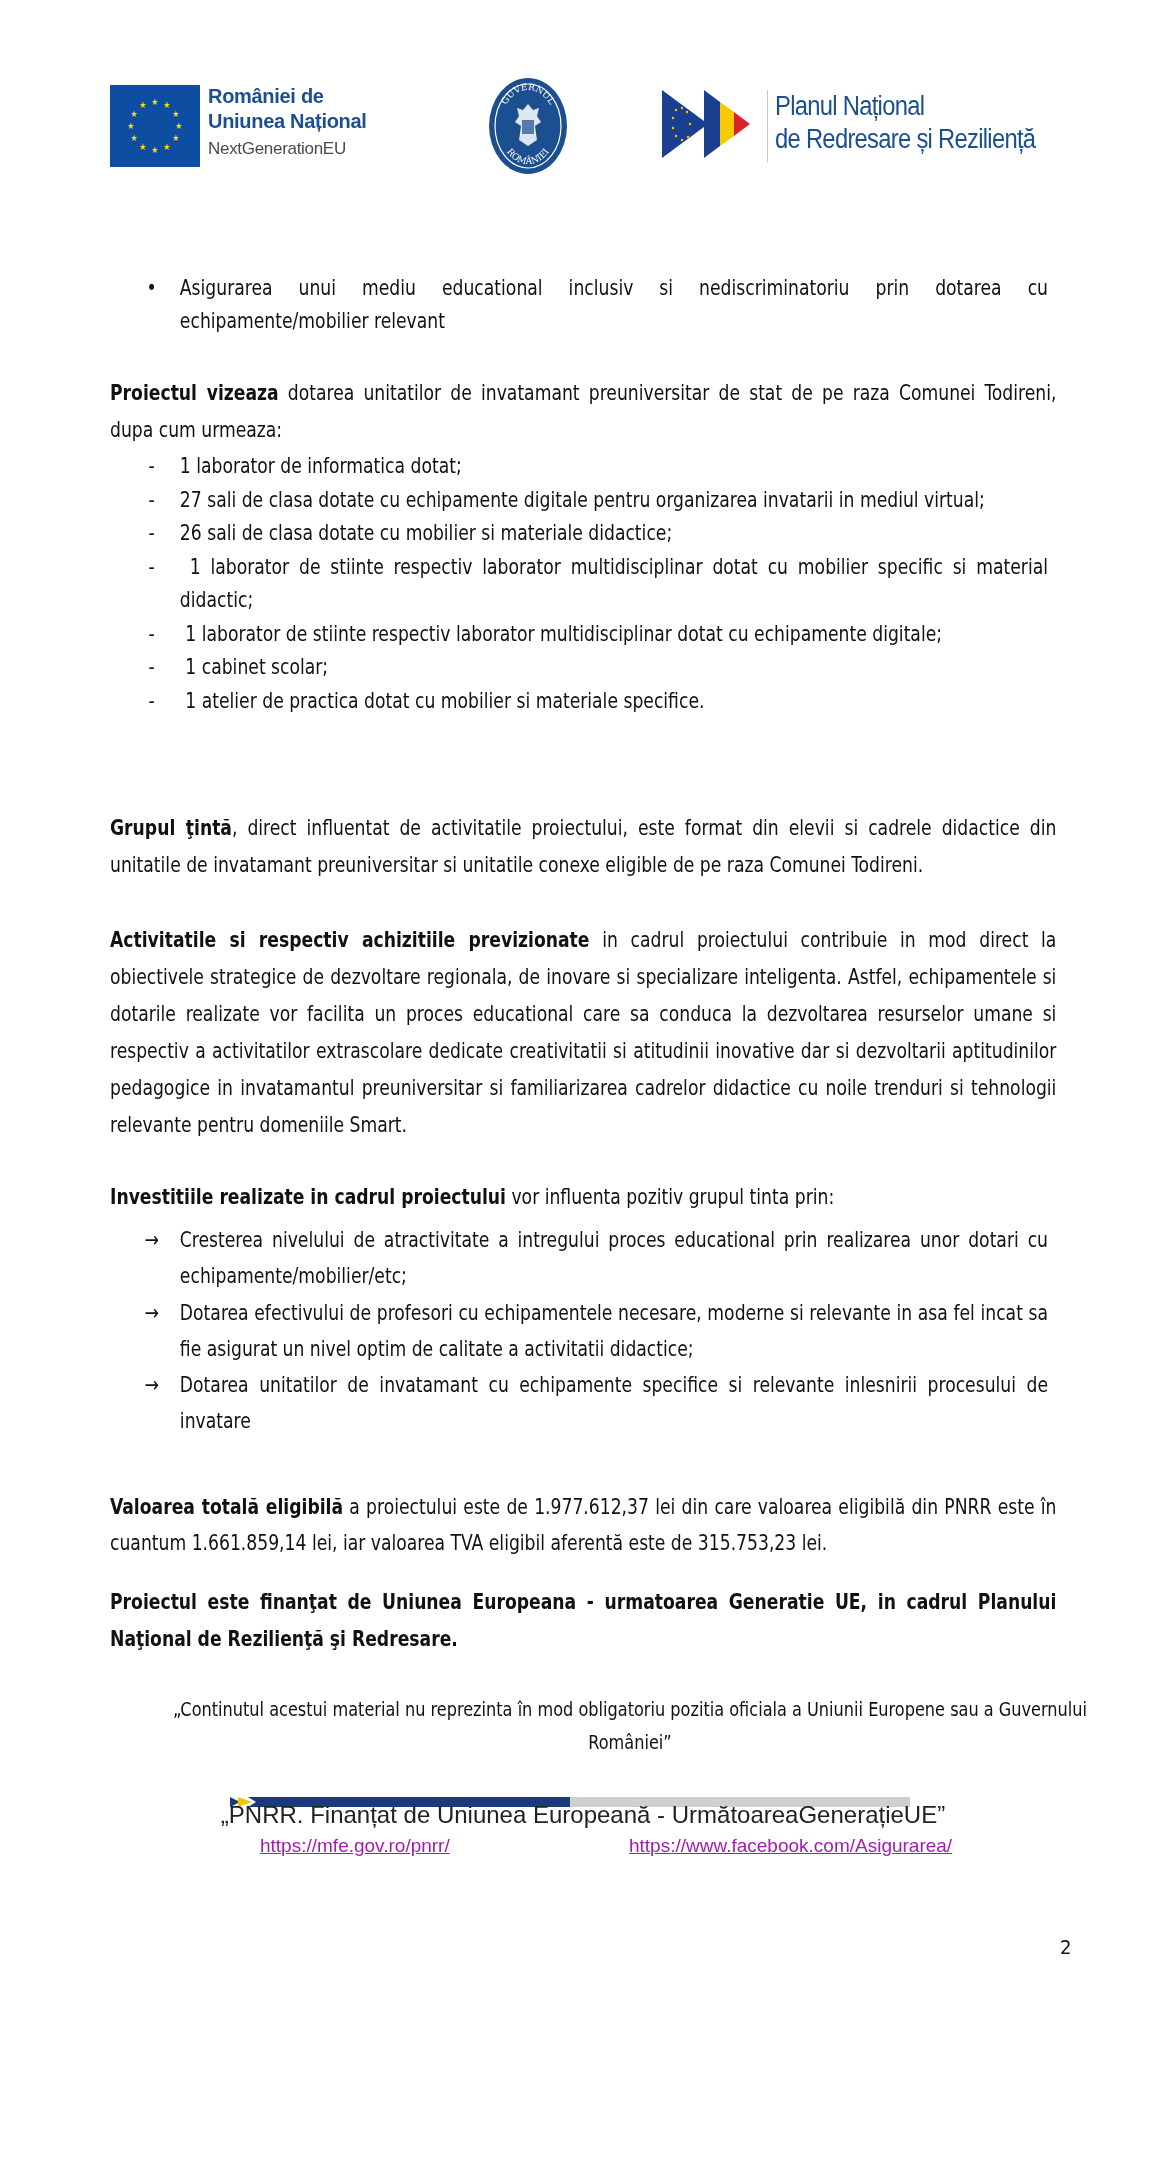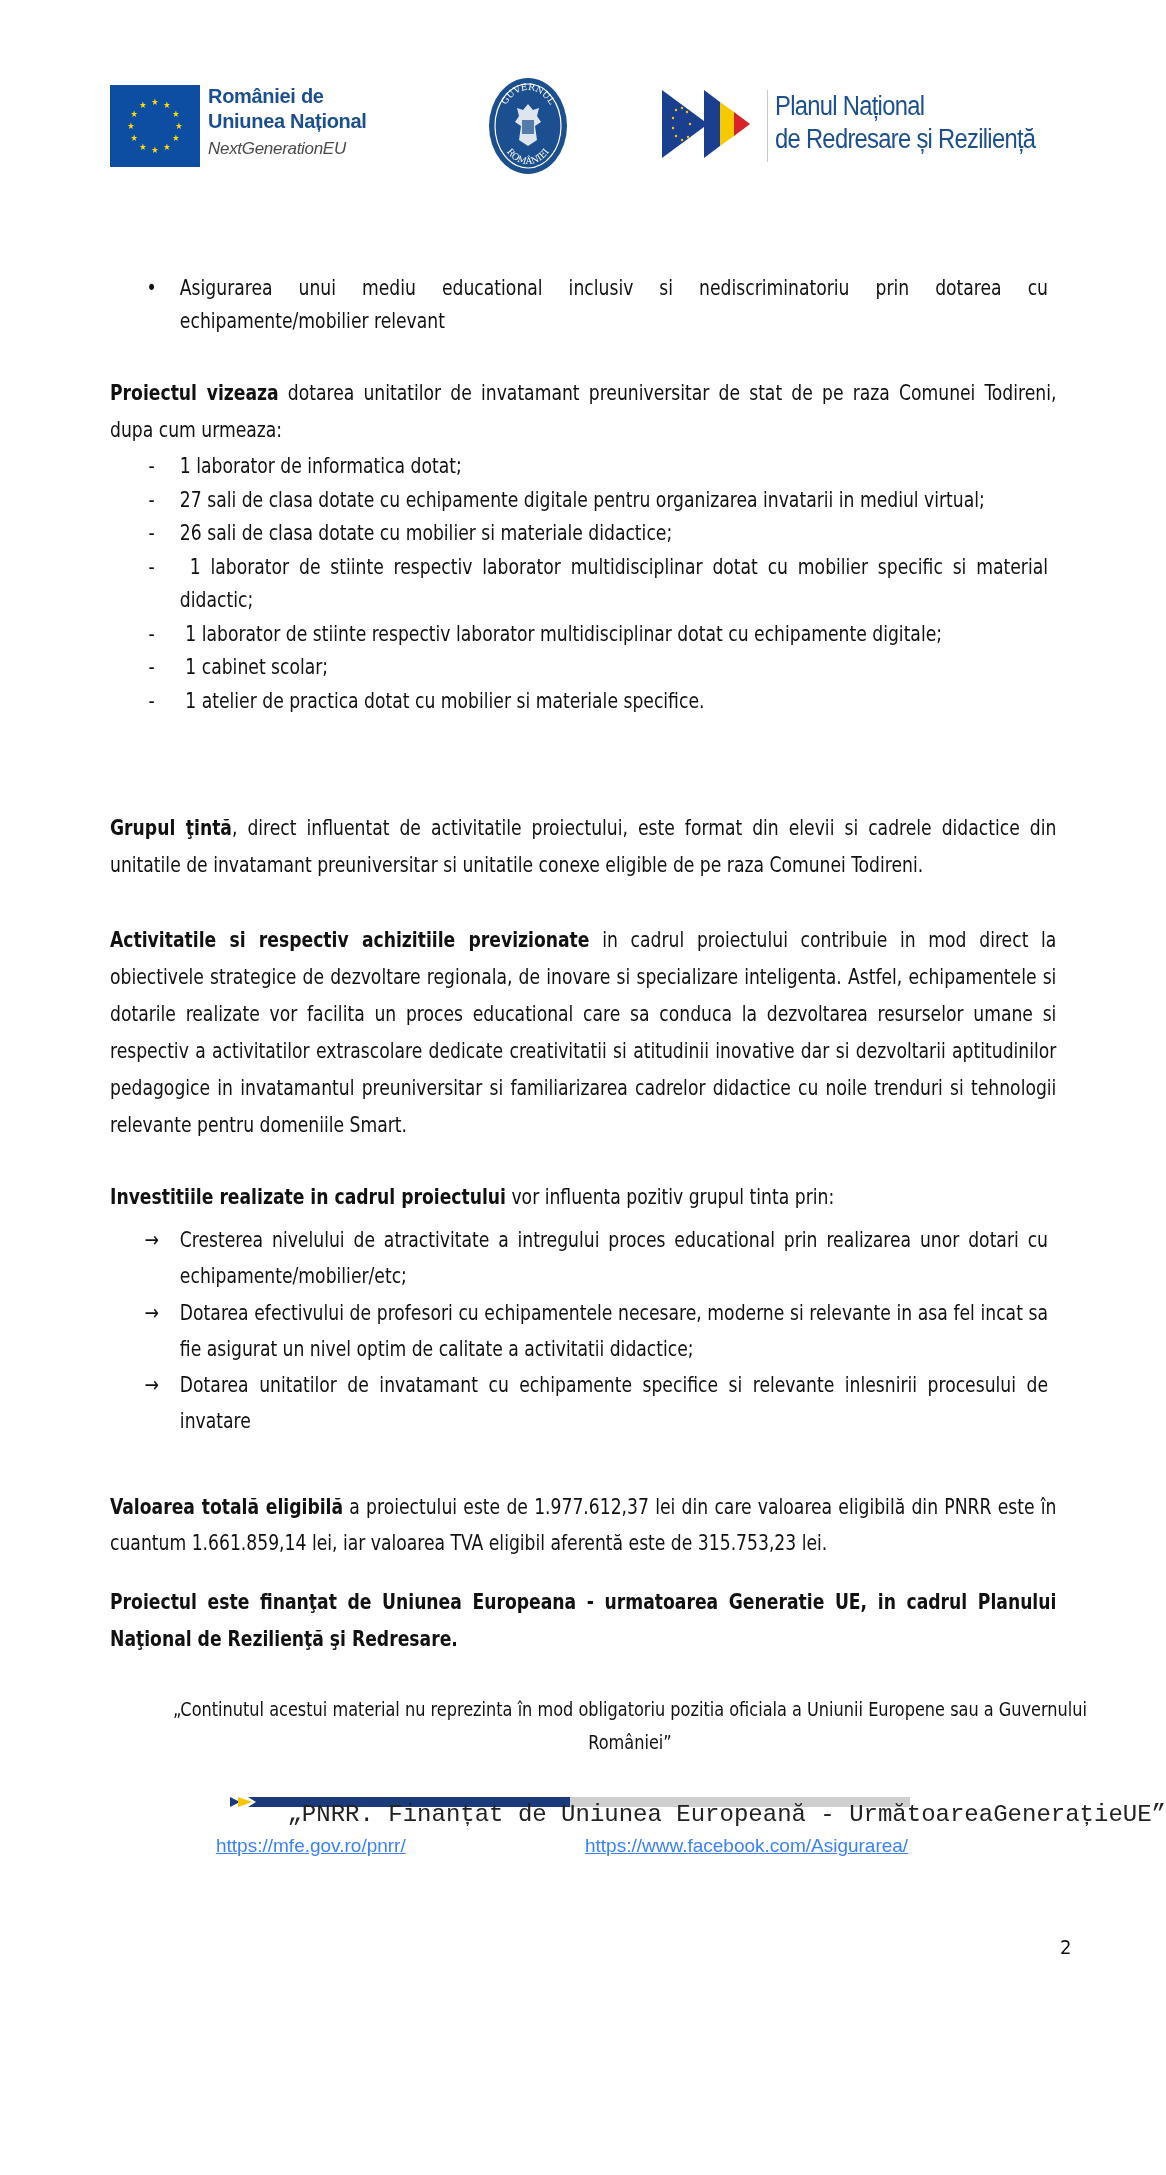--- a/index.html
+++ b/index.html
@@ -5,37 +5,37 @@
   html, body { margin: 0; padding: 0; background: #ffffff; }
   body { width: 1166px; height: 2175px; position: relative; overflow: hidden;
          font-family: "DejaVu Sans Condensed", "DejaVu Sans", sans-serif; color: #111; }
   .abs { position: absolute; }
 
   
   .eu-flag { left: 110px; top: 85px; width: 90px; height: 82px; background: #0e4ea2; }
   .eu-flag svg { width: 100%; height: 100%; }
   .eu-text { left: 208px; top: 84px; color: #1b4f8f; font-family: "Liberation Sans", sans-serif; }
   .eu-text .l1, .eu-text .l2 { font-weight: bold; font-size: 20px; line-height: 25px; letter-spacing: -0.3px; }
-  .eu-text .l3 { font-size: 17px; line-height: 30px; color: #4a4a4a; letter-spacing: -0.3px; font-style: italic; }
+  .eu-text .l3 { font-size: 17px; line-height: 30px; color: #4a4a4a; letter-spacing: -0.3px; }
   .gov-seal { left: 487px; top: 76px; width: 82px; height: 100px; }
   .pnrr-logo { left: 662px; top: 88px; width: 100px; height: 72px; }
   .pnrr-sep { left: 767px; top: 90px; width: 1px; height: 72px; background: #c8c8c8; }
   .pnrr-text { left: 775px; top: 90px; color: #1b4f8f; font-family: "Liberation Sans", sans-serif;
                font-size: 27px; line-height: 33px; letter-spacing: -0.8px; transform: scaleX(0.88); transform-origin: left top; white-space: nowrap; }
   .para { left: 110px; width: 1040px; transform: scaleX(0.91); transform-origin: left top; text-align: justify; font-size: 21px; line-height: 37px; }
   .para b { font-weight: bold; }
   .list { left: 138px; width: 1000px; transform: scaleX(0.91); transform-origin: left top; font-size: 21px; }
   .list .item { position: relative; padding-left: 46px; line-height: 33.5px; text-align: justify; }
   .list .mark { position: absolute; left: 0; top: 0; width: 30px; text-align: center; }
   .arrow-list .item { line-height: 36.3px; }
 
   .disclaimer { left: 120px; width: 1020px; text-align: center; font-size: 19.5px; line-height: 33px; transform: scaleX(0.92); transform-origin: center top; }
   .footer-bar { left: 230px; top: 1793px; width: 680px; height: 12px; }
-  .footer-title { left: 0; width: 1166px; top: 1798px; text-align: right; font-family: Liberation Mono, monospace; font-size: 24px; line-height: 34px; color: #222; }
-  .link { font-family: "Liberation Sans", sans-serif; font-size: 19px; color: #3b82f6; text-decoration: underline; white-space: nowrap; }
+  .footer-title { left: 0; width: 1166px; top: 1798px; text-align: center; font-family: Liberation Sans, sans-serif; font-size: 24px; line-height: 34px; color: #222; }
+  .link { font-family: "Liberation Sans", sans-serif; font-size: 19px; color: #a21caf; text-decoration: underline; white-space: nowrap; margin-left: 44px; }
   .page-num { left: 1060px; top: 1935px; font-size: 20px; }
 </style>
 </head>
 <body>
 
 <div class="abs eu-flag">
   <svg viewBox="0 0 90 82" id="eu-stars">
       <text x="45" y="20" font-size="9" text-anchor="middle" fill="#ffdd00">★</text>
       <text x="57" y="23.215390309173472" font-size="9" text-anchor="middle" fill="#ffdd00">★</text>
       <text x="65.78460969082653" y="31.999999999999996" font-size="9" text-anchor="middle" fill="#ffdd00">★</text>

